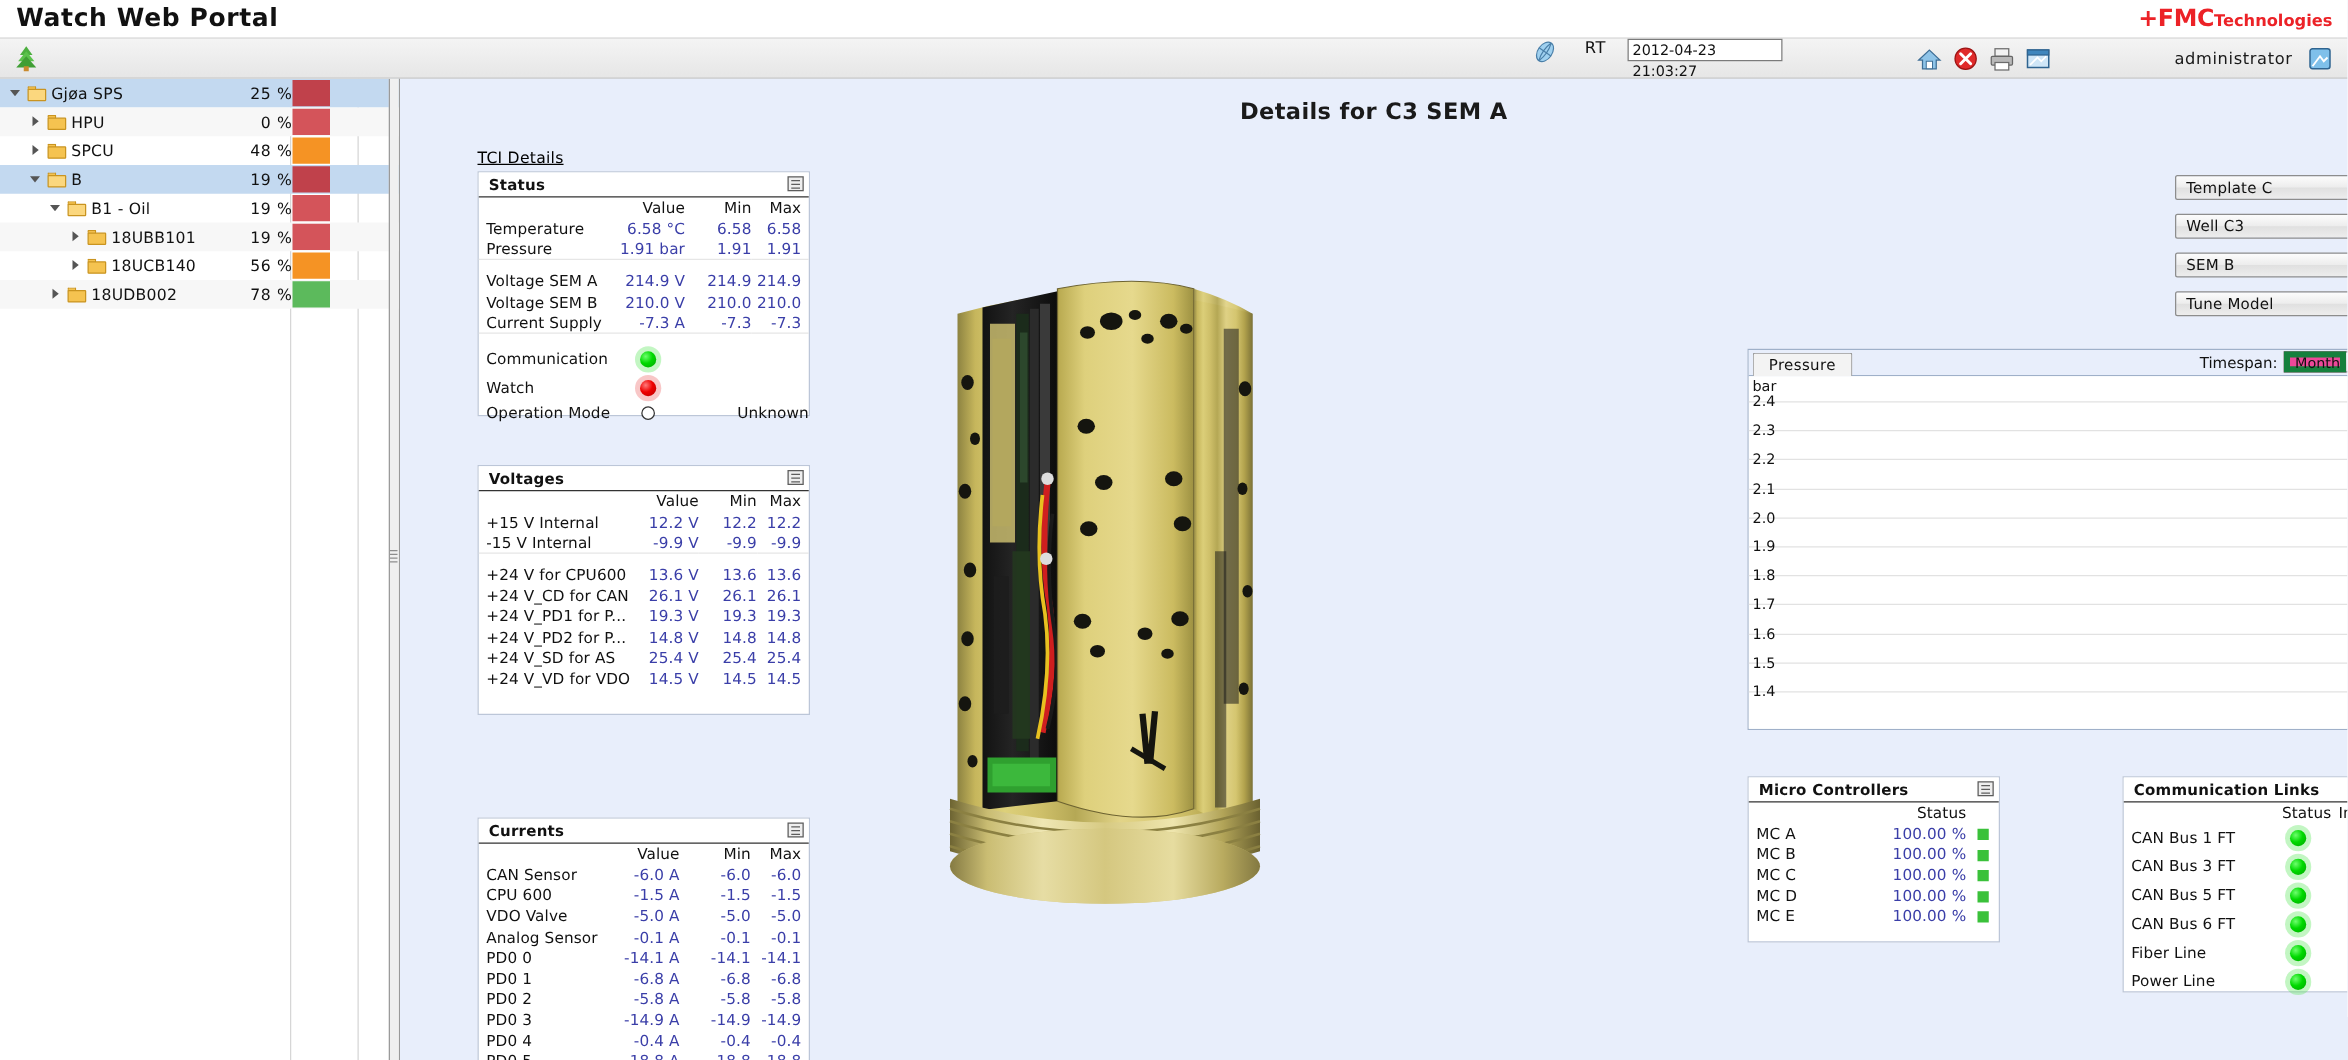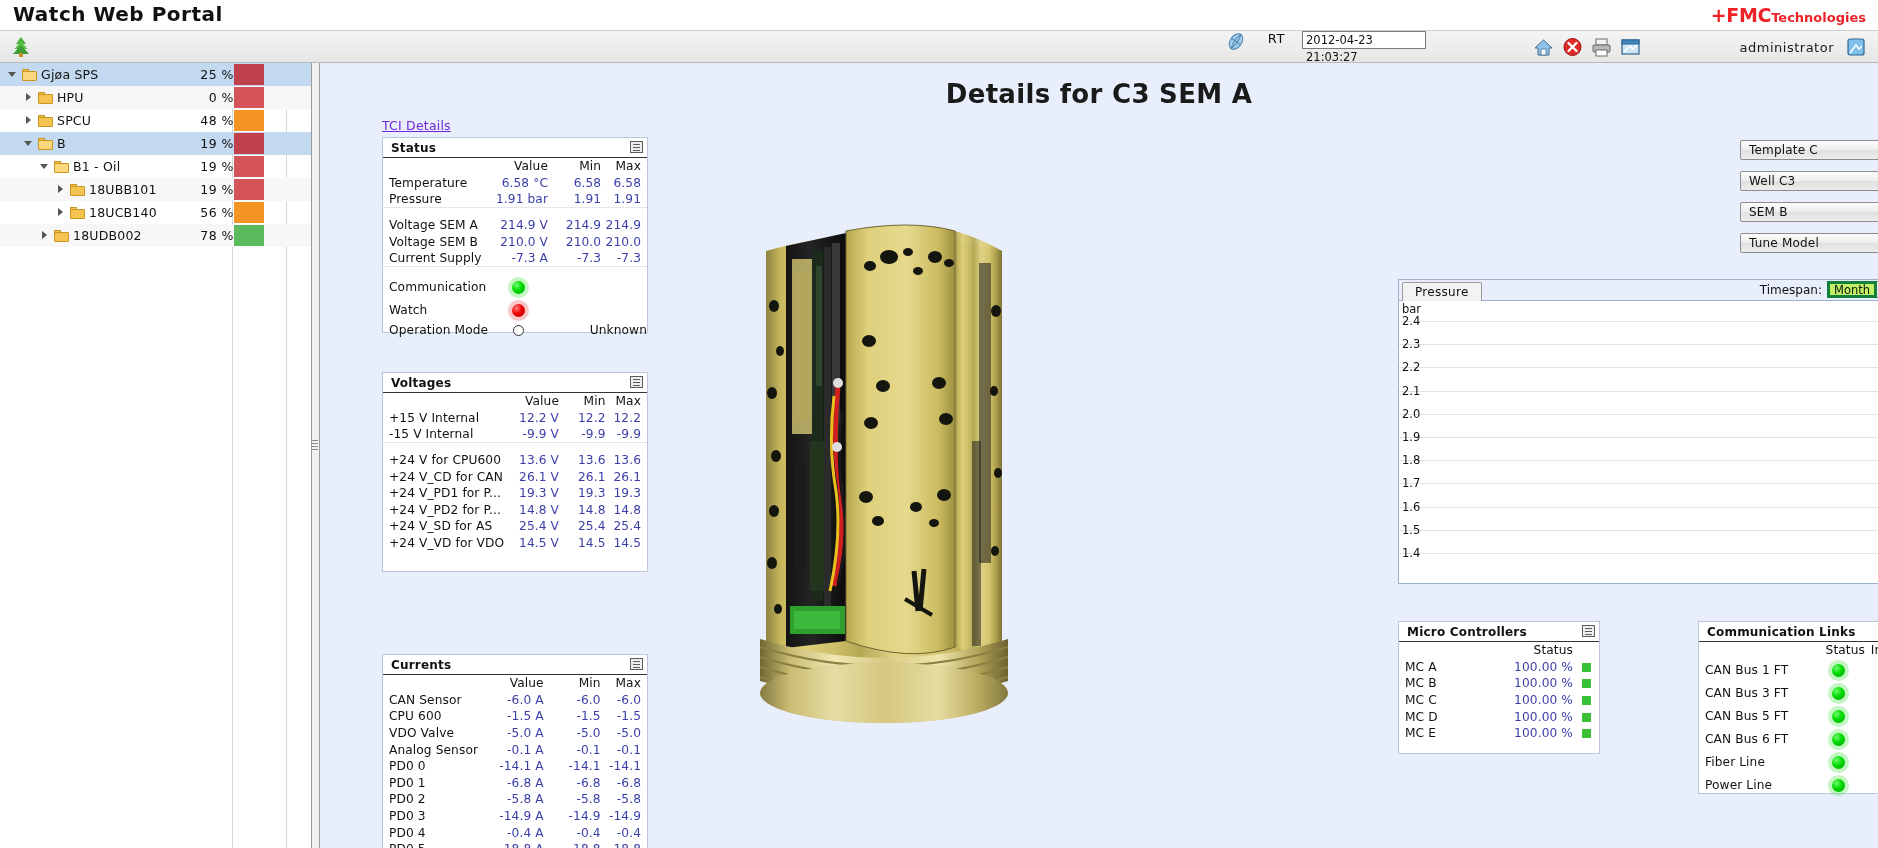--- a/index.html
+++ b/index.html
@@ -121,24 +121,24 @@
     position:absolute; right:1px; top:375px; width:6px; height:22px;
   }
   .side-grip i{ display:block; height:1px; background:#8d8d8d; margin:2px 0;}
 
   
   .content{
     flex:1; position:relative; background:#e8eefb; overflow:hidden;
   }
   .page-title{
     position:absolute; left:0; right:0; top:16px; text-align:center;
-    font-size:26px; font-weight:bold; color:#1a1a1a; letter-spacing:.3px;
+    font-size:18px; font-weight:bold; color:#1a1a1a; letter-spacing:.3px;
   }
   .tci-link{
-    position:absolute; left:62px; top:55px; font-size:12.5px; color:#6d28d9;
+    position:absolute; left:62px; top:55px; font-size:12.5px; color:#000000;
     text-decoration:underline; cursor:pointer; letter-spacing:.2px;
   }
 
   
   .panel{ position:absolute; background:#ffffff; border:1px solid #bcc6d8; }
   .panel-head{
     height:20px; background:#ffffff; border-bottom:1px solid #333;
     display:flex; align-items:center; position:relative;
   }
   .panel-title{
@@ -191,21 +191,21 @@
     position:absolute; left:3px; top:2px; height:19px; padding:0 12px;
     background:#f3f3f3; border:1px solid #9a9a9a; border-bottom:none;
     font-size:12px; color:#111; display:flex; align-items:center;
     border-radius:2px 2px 0 0; letter-spacing:.3px;
   }
   .timespan-wrap{
     position:absolute; right:4px; top:1px; display:flex; align-items:center; gap:5px;
   }
   .timespan-label{ font-size:12px; color:#111; }
   .ts-select{
-    width:50px; height:17px; border:3px solid #15803d; background:#bef264;
+    width:50px; height:17px; border:5px solid #15803d; background:#ec4899;
     font-size:11.5px; color:#111; display:flex; align-items:center; padding-left:4px;
   }
   .ts-arrow{
     width:16px; height:17px; border:1px solid #7d7d7d; border-left:none;
     background:linear-gradient(#fbfbfb,#dedede); position:relative; cursor:pointer;
   }
   .ts-arrow:after{
     content:""; position:absolute; left:4px; top:7px;
     border-top:4px solid #222; border-left:4px solid transparent; border-right:4px solid transparent;
   }

